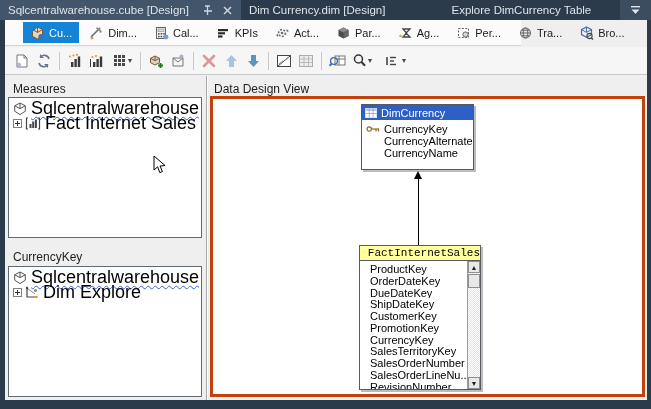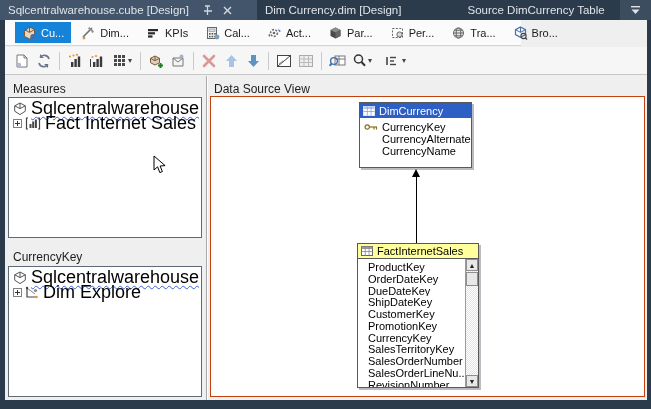--- a/index.html
+++ b/index.html
@@ -5,29 +5,29 @@
   * { margin:0; padding:0; box-sizing:border-box; }
   html,body { background:#4a4a4a; }
   .window {
     position:relative; width:651px; height:409px; overflow:hidden;
     background:#2c3b4c; font-family:"Liberation Sans", sans-serif;
     -webkit-font-smoothing:antialiased;
   }
   
   .titlebar { position:absolute; left:0; top:0; width:651px; height:20px; background:#2c3b4c; display:flex; align-items:stretch; color:#dfe4ea; font-size:11.5px; }
   .doc-tab { display:flex; align-items:center; padding:0 8px; white-space:nowrap; cursor:default; }
-  .doc-tab.active { background:#42556b; padding-right:20px; }
+  .doc-tab.active { background:#42556b; padding-right:4px; }
   .doc-tab .lbl { margin-right:8px; }
   .tb-btn { width:18px; height:16px; display:flex; align-items:center; justify-content:center; margin-left:2px; }
   .doc-tab3 { margin-left:42px; }
   .win-list { position:absolute; right:0; top:0; width:31px; height:20px; background:#3c4d60; display:flex; align-items:center; justify-content:center; }
   
   .content { position:absolute; left:5px; top:20px; width:642px; height:380px; background:#efefef; }
   
-  .designer-strip { position:absolute; left:0; top:0; width:516px; height:26px; background:#fbfbfb; border-bottom:1px solid #d4d4d4; display:flex; align-items:center; padding-left:10px; }
+  .designer-strip { position:absolute; left:0; top:0; width:516px; height:26px; background:#fbfbfb; border-bottom:1px solid #d4d4d4; display:flex; align-items:center; padding-left:18px; }
   .d-tab { display:inline-flex; align-items:center; gap:4px; height:21px; padding:0 7px; margin-right:3px; font-size:11px; color:#1b1b1b; white-space:nowrap; cursor:default; }
   .d-tab.selected { background:#1583d8; color:#fff; }
   .d-tab .ic { display:inline-flex; width:15px; height:14px; }
   
   .toolbar { position:absolute; left:0; top:27px; width:642px; height:28px; background:#f6f6f6; border-bottom:1px solid #c8c8c8; display:flex; align-items:center; padding-left:6px; }
   .t-btn { width:22px; height:22px; display:flex; align-items:center; justify-content:center; border-radius:2px; }
   .t-sep { width:1px; height:18px; background:#c9c9c9; margin:0 4px; }
   .caret { font-size:8px; color:#444; margin-left:-2px; width:8px; }
   
   .main { position:absolute; left:0; top:56px; width:642px; height:324px; background:#a3a3a3; display:flex;border-radius:32px; }
@@ -35,25 +35,25 @@
   .right-panel { position:relative; flex:1; height:100%; border-left:1px solid #fdfdfd; background:#efefef; }
   .panel-label { position:absolute; left:8px; font-size:12px; color:#1e1e1e; }
   .tree-box { position:absolute; left:3px; width:194px; background:#ffffff; border:1px solid #5f6a75; overflow:hidden; }
   .tree-row { display:flex; align-items:center; height:15px; font-size:18px; color:#000; white-space:nowrap; cursor:default; }
   .tree-root { padding-left:4px; }
   .tree-child { padding-left:4px; }
   .squiggle { text-decoration-line:underline; text-decoration-style:wavy; text-decoration-color:#3b62d6; text-decoration-thickness:1px; text-underline-offset:2px; }
   .plusbox { display:inline-flex; margin-right:3px; }
   .tre-ic { display:inline-flex; margin-right:4px; }
   
-  .dsv-box { position:absolute; left:2px; top:20px; right:2px; bottom:3px; background:#ffffff; border:1px solid #c2410c; }
+  .dsv-box { position:absolute; left:2px; top:20px; right:2px; bottom:3px; background:#ffffff; border:3px solid #c2410c; }
   .dgm-table { position:absolute; background:#fff; border:1px solid #58595b; box-shadow:2px 2px 0 #b9bdc2; font-size:11px; }
   .dgm-head { height:15px; display:flex; align-items:center; padding-left:3px; gap:4px; white-space:nowrap; overflow:hidden; }
   .dgm-head.blue { background:#2d5fc4; color:#fff; }
-  .dgm-head.yellow { background:#ffff9e; color:#000; border-bottom:1px solid #58595b; }
+  .dgm-head.yellow { background:#ffff9e; color:#000; border-bottom:1px solid #58595b;font-family:Liberation Mono, monospace; }
   .dgm-body { position:relative; background:#fff; overflow:hidden; }
   .col-row { display:flex; align-items:center; white-space:nowrap; overflow:hidden; color:#000; }
   .dim-row { height:12px; padding-left:22px; }
   .dim-row.keyed { padding-left:0; }
   .fact-row { height:11.8px; padding-left:10px; }
   .keyic { width:22px; display:inline-flex; justify-content:center; }
   
   .rel-line { position:absolute; width:1px; background:#000; }
   .rel-head { position:absolute; width:0; height:0; border-left:4px solid transparent; border-right:4px solid transparent; border-bottom:8px solid #000; }
   
@@ -83,21 +83,21 @@
               <line x1="1" y1="1" x2="8" y2="8"></line>
               <line x1="8" y1="1" x2="1" y2="8"></line>
             </g>
           </svg>
       </span>
     </div>
     <div class="doc-tab">
       <span class="lbl">Dim Currency.dim [Design]</span>
     </div>
     <div class="doc-tab doc-tab3">
-      <span class="lbl">Source DimCurrency Table</span>
+      <span class="lbl">Explore DimCurrency Table</span>
     </div>
     <div class="win-list">
       <svg width="11" height="9" viewBox="0 0 11 9">
           <rect x="1" y="0" width="9" height="1.4" fill="#dfe4ea"></rect>
           <path d="M1.5 3.5h8L5.5 8z" fill="#dfe4ea"></path>
         </svg>
     </div>
   </div>
 
   <div class="content">
@@ -115,32 +115,20 @@
       </div>
       <div class="d-tab">
         <span class="ic">
             <svg width="15" height="14" viewBox="0 0 15 14">
               <path d="M2 11L11 2" stroke="#6d6d6d" stroke-width="1.6"></path>
               <path d="M8 1c2 1 4 3 5 5l-2 1c-.5-2-1.5-3.5-4-4z" fill="#8d8d8d"></path>
               <circle cx="3" cy="12" r="1.4" fill="#c89b4a"></circle>
             </svg>
           </span>
         <span>Dim...</span>
-      </div>
-      <div class="d-tab">
-        <span class="ic">
-            <svg width="15" height="14" viewBox="0 0 15 14">
-              <g fill="#2b2b2b">
-                <rect x="2" y="3" width="10" height="2.2"></rect>
-                <rect x="2" y="6.2" width="7" height="2.2"></rect>
-                <rect x="2" y="9.4" width="4.5" height="2.2"></rect>
-              </g>
-            </svg>
-          </span>
-        <span>KPIs</span>
       </div>
       <div class="d-tab">
         <span class="ic">
             <svg width="15" height="14" viewBox="0 0 15 14">
               <rect x="2.5" y="1.5" width="9" height="11" fill="#f3f3f3" stroke="#666"></rect>
               <rect x="4" y="3" width="6" height="2.4" fill="#cfe0ef" stroke="#888" stroke-width=".6"></rect>
               <g fill="#555">
                 <rect x="4" y="7" width="1.6" height="1.6"></rect>
                 <rect x="6.6" y="7" width="1.6" height="1.6"></rect>
                 <rect x="9.2" y="7" width="1.6" height="1.6"></rect>
@@ -149,37 +137,58 @@
                 <rect x="9.2" y="9.8" width="1.6" height="1.6"></rect>
               </g>
               <circle cx="12" cy="11" r="2.4" fill="#7aa0c8"></circle>
             </svg>
           </span>
         <span>Cal...</span>
       </div>
       <div class="d-tab">
         <span class="ic">
             <svg width="15" height="14" viewBox="0 0 15 14">
+              <g fill="#2b2b2b">
+                <rect x="2" y="3" width="10" height="2.2"></rect>
+                <rect x="2" y="6.2" width="7" height="2.2"></rect>
+                <rect x="2" y="9.4" width="4.5" height="2.2"></rect>
+              </g>
+            </svg>
+          </span>
+        <span>KPIs</span>
+      </div>
+      <div class="d-tab">
+        <span class="ic">
+            <svg width="15" height="14" viewBox="0 0 15 14">
               <circle cx="7" cy="7" r="3.4" fill="none" stroke="#6d6d6d" stroke-width="1.6" stroke-dasharray="2 1.4"></circle>
               <circle cx="7" cy="7" r="1.3" fill="#6d6d6d"></circle>
               <path d="M11 3l3 2-2 1z" fill="#3d6fb4"></path>
               <path d="M3 11l-2-2 2-1z" fill="#3d6fb4"></path>
             </svg>
           </span>
         <span>Act...</span>
       </div>
       <div class="d-tab">
         <span class="ic">
             <svg width="15" height="14" viewBox="0 0 15 14">
               <path d="M7.5 1.5l5 2.5v6l-5 2.5-5-2.5V4z" fill="#4a4a4a"></path>
               <path d="M7.5 1.5l5 2.5-5 2.5L2.5 4z" fill="#8c8c8c"></path>
               <path d="M7.5 6.5v6l5-2.5V4z" fill="#666"></path>
             </svg>
           </span>
         <span>Par...</span>
+      </div>
+      <div class="d-tab">
+        <span class="ic">
+            <svg width="15" height="14" viewBox="0 0 15 14">
+              <path d="M5 3h7l-4 4 4 4H5l3.5-4z" fill="none" stroke="#444" stroke-width="1.3"></path>
+              <circle cx="2.5" cy="10" r="1.2" fill="#c89b4a"></circle>
+            </svg>
+          </span>
+        <span>Ag...</span>
       </div>
       <div class="d-tab">
         <span class="ic">
             <svg width="15" height="14" viewBox="0 0 15 14">
               <rect x="2.5" y="2.5" width="10" height="9" fill="#fff" stroke="#666" stroke-dasharray="2 1.4"></rect>
               <circle cx="9.5" cy="8.5" r="2.6" fill="#d9d9d9" stroke="#666"></circle>
             </svg>
           </span>
         <span>Per...</span>
       </div>
@@ -413,21 +422,21 @@
                   <circle cx="11.5" cy="11" r="1.3" fill="#e09a2f"></circle>
                   <circle cx="2" cy="2" r="1.2" fill="#444"></circle>
                 </svg>
               </span>
             <span>Dim Explore</span>
           </div>
         </div>
       </div>
 
       <div class="right-panel">
-        <div class="panel-label" style="top:6px; left:6px">Data Source View</div>
+        <div class="panel-label" style="top:6px; left:6px">Data Design View</div>
         <div class="dsv-box">
 
           <div class="dgm-table" style="left:148px; top:5px; width:113px;">
             <div class="dgm-head blue">
               <svg width="12" height="10" viewBox="0 0 12 10">
                   <rect x="0.5" y="0.5" width="11" height="9" fill="#fff" stroke="#dce6f5"></rect>
                   <rect x="0.5" y="0.5" width="11" height="2.5" fill="#b8c8e8"></rect>
                   <path d="M0.5 5.5h11M4.3 0.5v9M8.1 0.5v9" stroke="#8aa2cc" stroke-width=".8"></path>
                 </svg>
               <span>DimCurrency</span>

